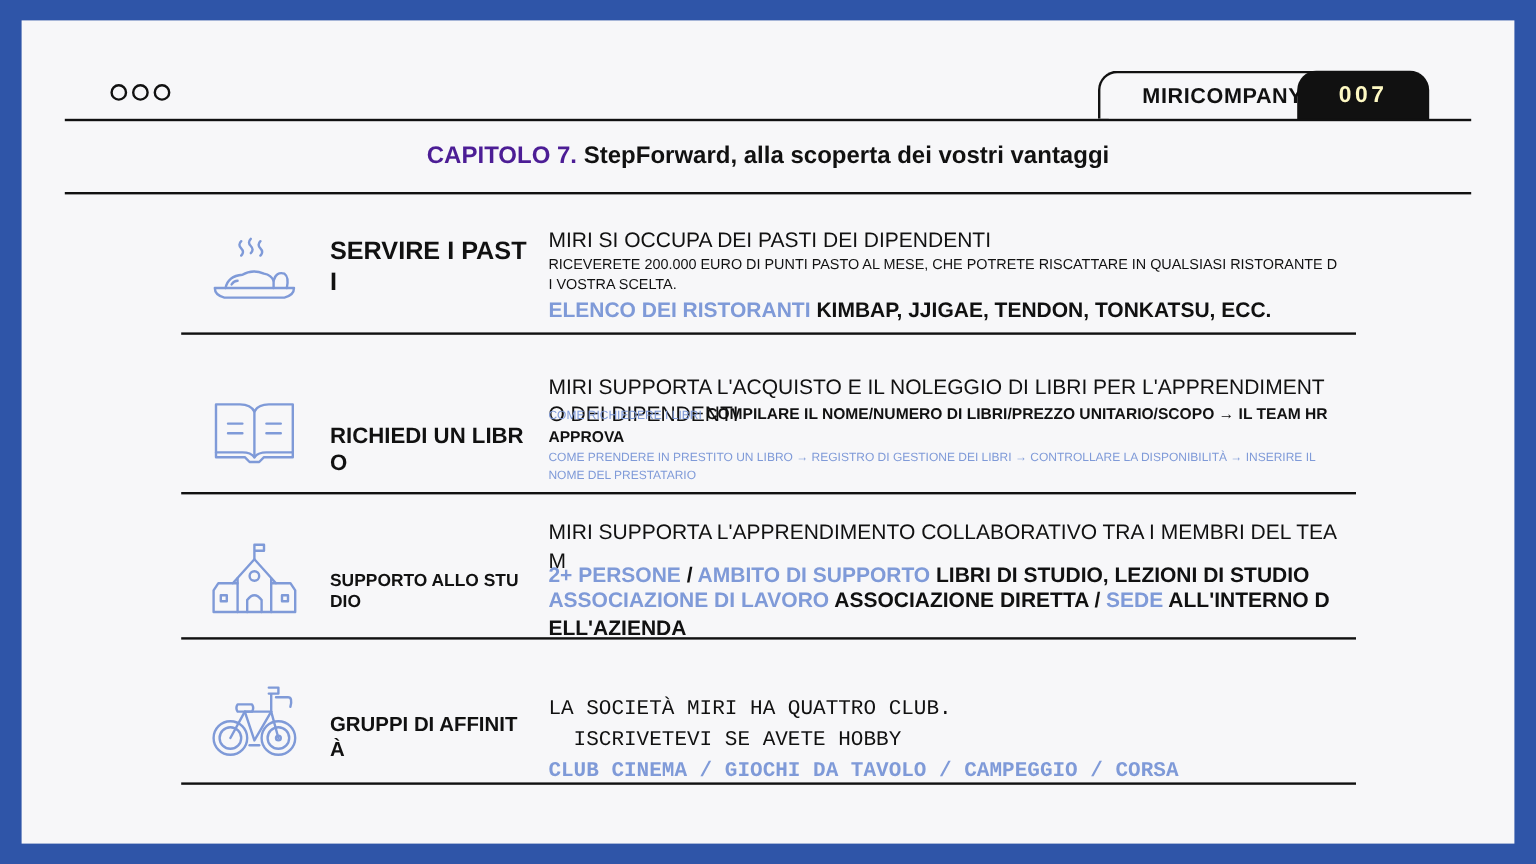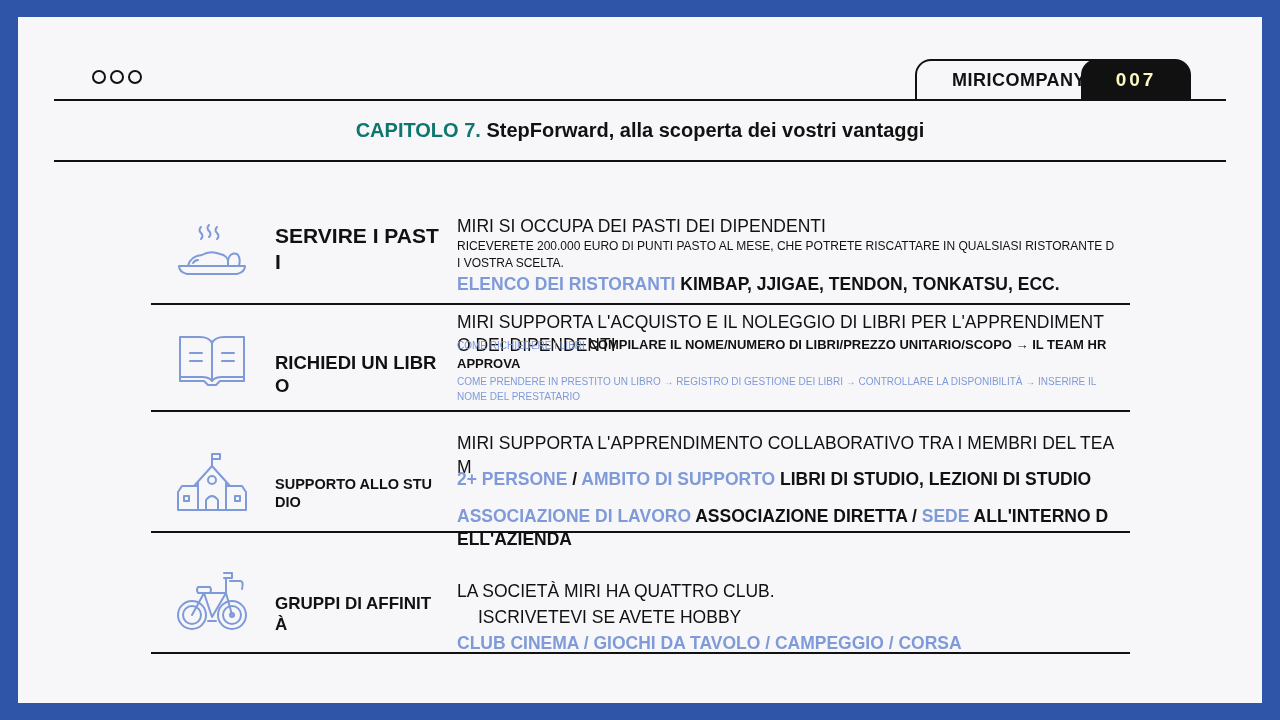--- a/index.html
+++ b/index.html
@@ -26,21 +26,21 @@
   .tab-num {
     position: absolute; left: 1063px; top: 42px; width: 110px; height: 41px;
     background: #111; border-radius: 16px 16px 0 0;
     display: flex; align-items: center; justify-content: center;
     font-weight: bold; font-size: 19px; letter-spacing: 3px; color: #fef9c3;
   }
   .title {
     position: absolute; left: 0; top: 102px; width: 1244px; text-align: center;
     font-size: 20px; font-weight: bold; color: #111;
   }
-  .title .chap { color: #0f766e; }
+  .title .chap { color: #4c1d95; }
   .row { position: absolute; left: 133px; width: 979px; }
   .row .divider { position: absolute; left: 0; bottom: 0; width: 979px; height: 2px; background: #111; }
   .row .icon { position: absolute; left: 25px; width: 72px; height: 62px; }
   .row .label {
     position: absolute; left: 124px; width: 165px;
     font-weight: bold; color: #111; line-height: 1.25;
     word-break: break-all;
   }
   .row .content { position: absolute; left: 306px; width: 660px; color: #111; }
   .blue { color: #7f9ad8; }
@@ -67,21 +67,21 @@
 
   <div class="hline" style="left:36px; top:82px; width:1172px;"></div>
 
   <div class="title">
     <span class="chap">CAPITOLO 7.</span>
     <span>StepForward, alla scoperta dei vostri vantaggi</span>
   </div>
 
   <div class="hline" style="left:36px; top:143px; width:1172px;"></div>
 
-  <div class="row" style="top:196px; height:92px;">
+  <div class="row" style="top:170px; height:92px;">
     <svg class="icon" style="top:10px;" viewBox="0 0 72 62" fill="none" stroke="#7f9ad8" stroke-width="2" stroke-linecap="round" stroke-linejoin="round">
       <path d="M25 4 q-3 3 0 6 q3 3 0 6"></path>
       <path d="M33 2 q-3 3 0 6 q3 3 0 6"></path>
       <path d="M41 4 q-3 3 0 6 q3 3 0 6"></path>
       <path d="M3 43 h66 q0 6 -8 8 h-50 q-8 -2 -8 -8 z"></path>
       <path d="M12 43 q2 -10 14 -11 q8 -5 18 -1 q6 1 8 6 v6"></path>
       <path d="M52 37 q2 -8 9 -6 q4 3 2 12"></path>
       <path d="M17 40 q2 -3 5 -3"></path>
     </svg>
     <div class="label break" style="top:10px; font-size:21px;">SERVIRE I PASTI</div>
@@ -125,42 +125,42 @@
       <path d="M22 34 h-16 l-4 6 v18 h20 M50 34 h16 l4 6 v18 h-20"></path>
       <rect x="8" y="44" width="5" height="5"></rect>
       <rect x="59" y="44" width="5" height="5"></rect>
     </svg>
     <div class="label break" style="top:63px; font-size:14.5px;">SUPPORTO ALLO STUDIO</div>
     <div class="content" style="top:20px;">
       <div class="t-main break" style="line-height:1.35;">MIRI SUPPORTA L'APPRENDIMENTO COLLABORATIVO TRA I MEMBRI DEL TEAM</div>
       <div class="t-bold" style="margin-top:-8px; line-height:1.0;">
         <span class="blue">2+ PERSONE</span><span> / </span><span class="blue">AMBITO DI SUPPORTO</span><span> LIBRI DI STUDIO, LEZIONI DI STUDIO</span>
       </div>
-      <div class="t-bold break" style="line-height:1.35;margin-top:16px;">
+      <div class="t-bold break" style="line-height:1.35;">
         <span class="blue">ASSOCIAZIONE DI LAVORO</span><span> ASSOCIAZIONE DIRETTA / </span><span class="blue">SEDE</span><span> ALL'INTERNO DELL'AZIENDA</span>
       </div>
     </div>
     <div class="divider"></div>
   </div>
 
   <div class="row" style="top:516px; height:121px;">
     <svg class="icon" style="top:38px;" viewBox="0 0 72 62" fill="none" stroke="#7f9ad8" stroke-width="2" stroke-linecap="round" stroke-linejoin="round">
       <circle cx="16" cy="44" r="14"></circle>
         <circle cx="16" cy="44" r="9"></circle>
       <circle cx="56" cy="44" r="14"></circle>
         <circle cx="56" cy="44" r="9"></circle>
         <circle cx="56" cy="44" r="2"></circle>
       <path d="M16 44 l12 -22 h22 l6 22"></path>
       <path d="M28 22 l8 24 l14 -24"></path>
       <path d="M22 16 h12 q2 3 0 6 h-12 q-2 -3 0 -6 z"></path>
       <path d="M48 2 h8 v5 h-8 M50 7 v15 M54 10 h10 q4 0 2 8"></path>
       <path d="M32 50 h8"></path>
     </svg>
     <div class="label break" style="top:60px; font-size:17px; width:160px;">GRUPPI DI AFFINITÀ</div>
-    <div class="content" style="top:46px;">
+    <div class="content" style="top:46px;font-family:Liberation Mono, monospace;">
       <div class="t-main" style="line-height:1.48;">LA SOCIETÀ MIRI HA QUATTRO CLUB.</div>
       <div class="t-main" style="line-height:1.48;margin-left:21px;">ISCRIVETEVI SE AVETE HOBBY</div>
       <div class="t-bold blue" style="line-height:1.48;">CLUB CINEMA / GIOCHI DA TAVOLO / CAMPEGGIO / CORSA</div>
     </div>
     <div class="divider"></div>
   </div>
 
 </div>
 
 </body></html>

